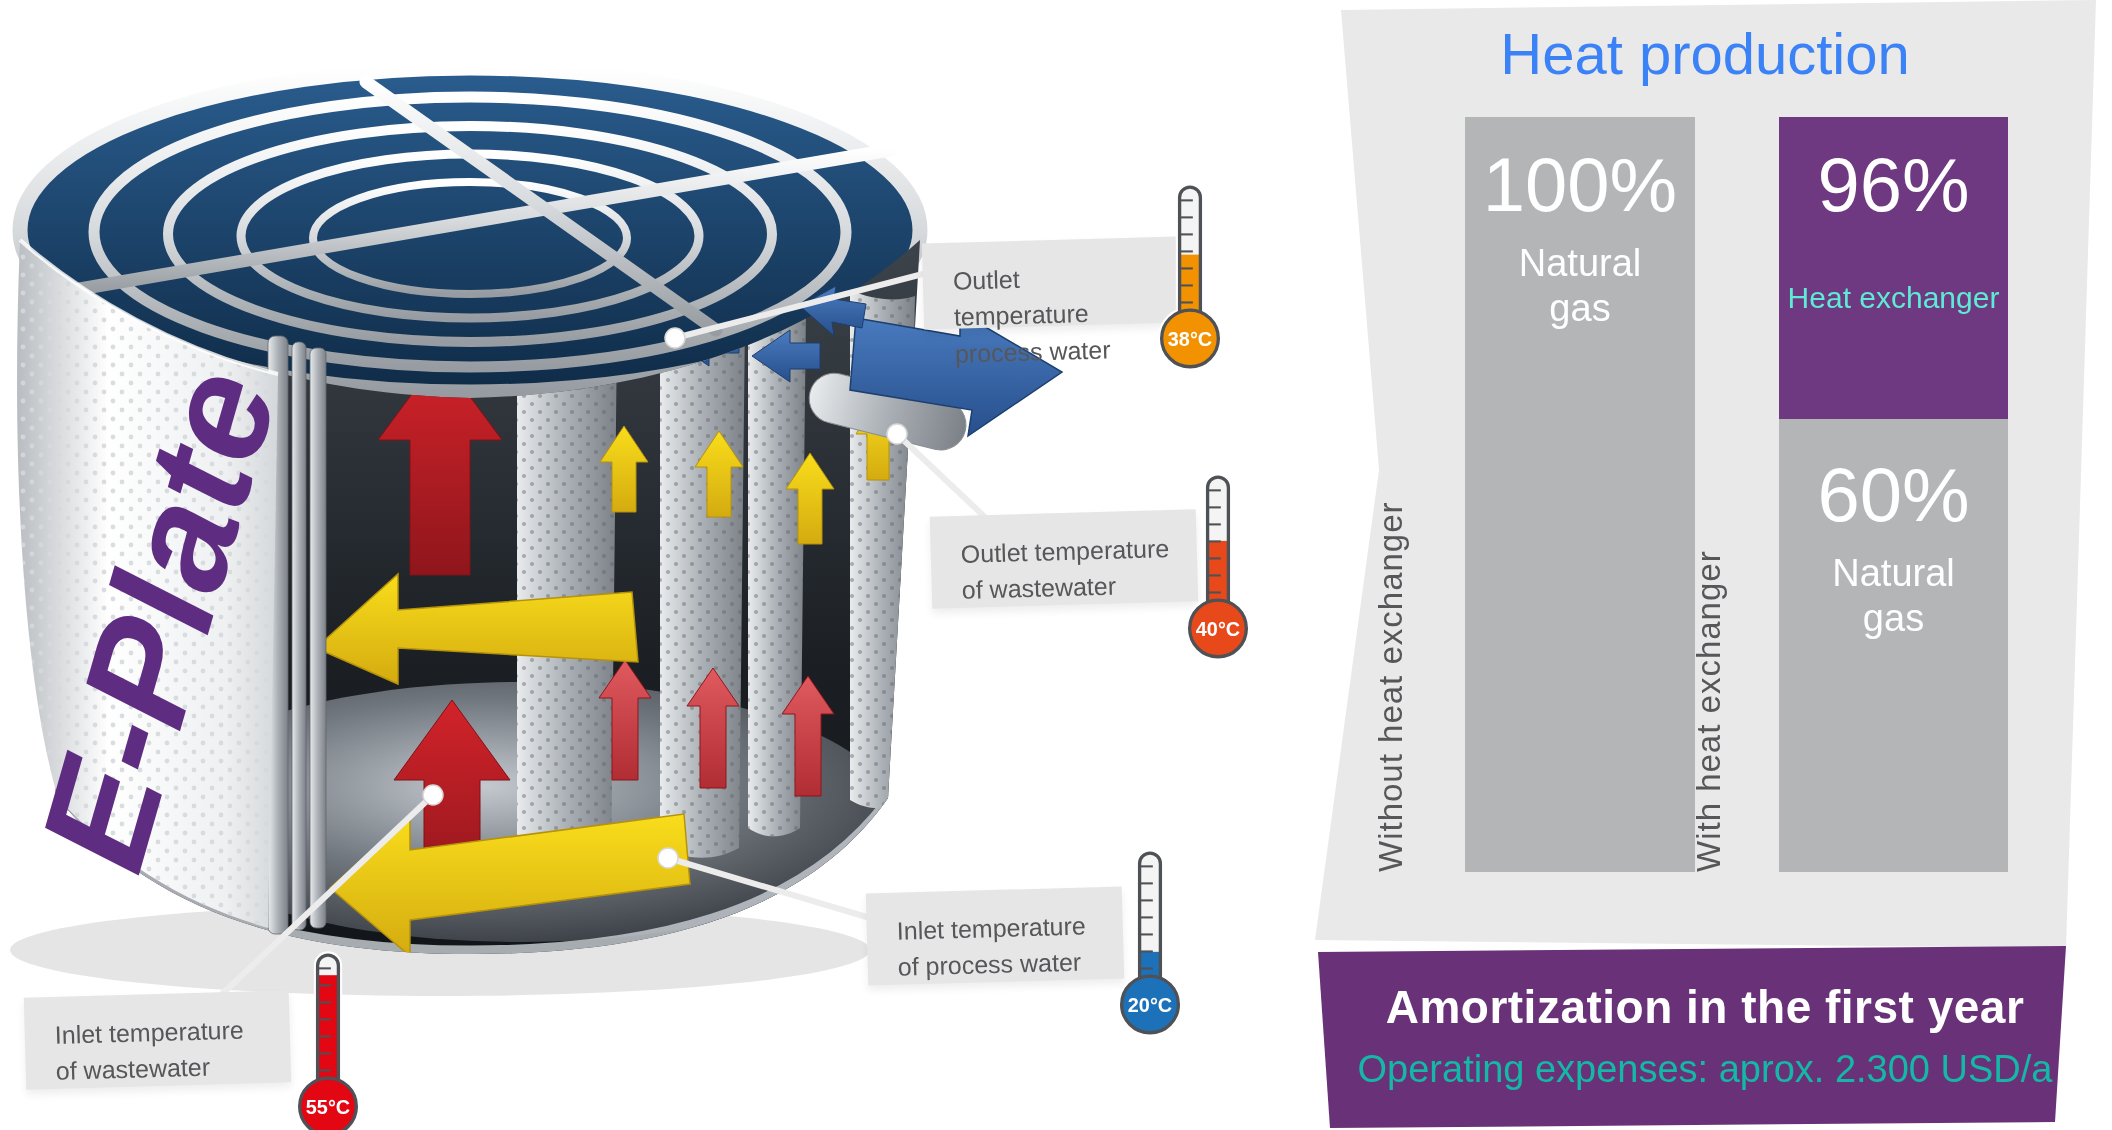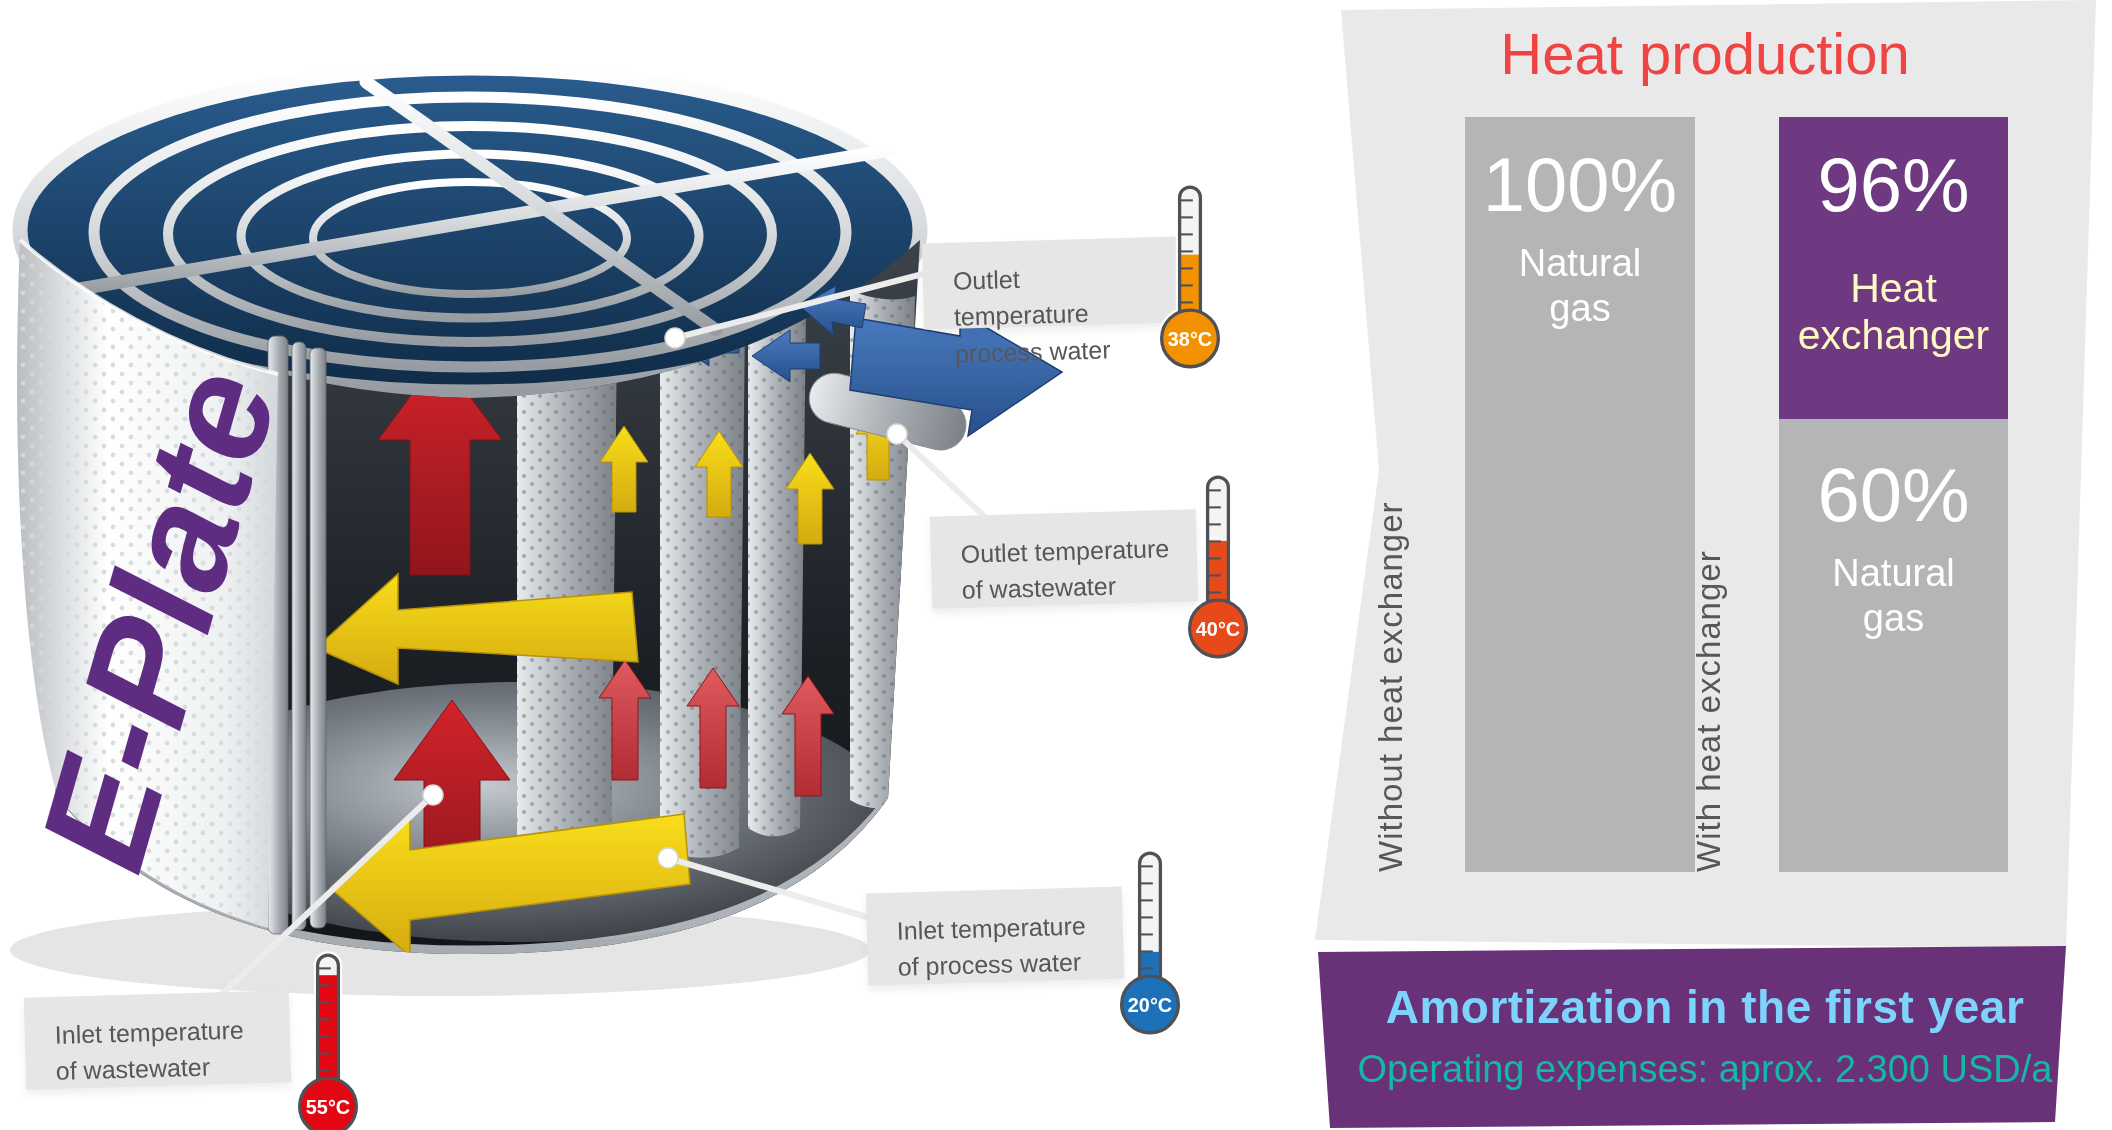--- a/index.html
+++ b/index.html
@@ -4,31 +4,31 @@
 <style>
   html,body{margin:0;padding:0;background:#fff;}
   #stage{position:relative;width:2112px;height:1130px;overflow:hidden;background:#fff;
          font-family:"Liberation Sans","DejaVu Sans",sans-serif;}
   
   .panel{position:absolute;left:1310px;top:0;width:790px;height:952px;background:#e9e9ea;
          clip-path:polygon(31px 10px,786px 0px,756px 948px,5px 940px,69px 470px);}
   .banner{position:absolute;left:1310px;top:944px;width:790px;height:186px;background:#693278;
           clip-path:polygon(8px 8px,756px 2px,745px 178px,20px 184px);}
   .banner-inner{position:absolute;left:0;top:0;width:100%;text-align:center;}
-  .banner-title{margin-top:36px;font-size:46px;font-weight:bold;color:#7dd3fc;letter-spacing:.5px;}
+  .banner-title{margin-top:36px;font-size:46px;font-weight:bold;color:#ffffff;letter-spacing:.5px;}
   .banner-sub{margin-top:14px;font-size:38px;color:#14b8a6;}
   .chart-title{position:absolute;left:1310px;top:20px;width:790px;text-align:center;
-               font-size:58px;color:#ef4444;}
+               font-size:58px;color:#3b82f6;}
   .bar{position:absolute;bottom:258px;display:flex;flex-direction:column;}
   .bar-seg{width:100%;text-align:center;color:#fff;overflow:hidden;}
   .seg-gray{background:#b4b5b7;}
   .seg-purple{background:#6e3980;}
   .pct{font-size:76px;line-height:1.05;padding-top:28px;}
   .bar-line{font-size:38px;line-height:1.18;}
-  .seg-label-light{font-size:41px;color:#fef9c3;margin-top:40px;}
+  .seg-label-light{font-size:30px;color:#5eead4;margin-top:56px;}
   .gap14{height:16px;}
   .vlabel{position:absolute;bottom:258px;transform-origin:left bottom;transform:rotate(-90deg);
           white-space:nowrap;font-size:33px;color:#57575a;letter-spacing:1px;}
   
   .callout{position:absolute;background:#e6e6e7;color:#57575a;font-size:25px;line-height:1.45;
            padding:20px 24px 18px 30px;box-sizing:border-box;transform:rotate(-1.6deg);
            box-shadow:0 5px 9px rgba(0,0,0,.07);z-index:2;}
   .thermo{position:absolute;z-index:3;}
   svg text{font-family:"Liberation Sans","DejaVu Sans",sans-serif;}
   #tank-art{position:absolute;left:0;top:0;z-index:1;}

